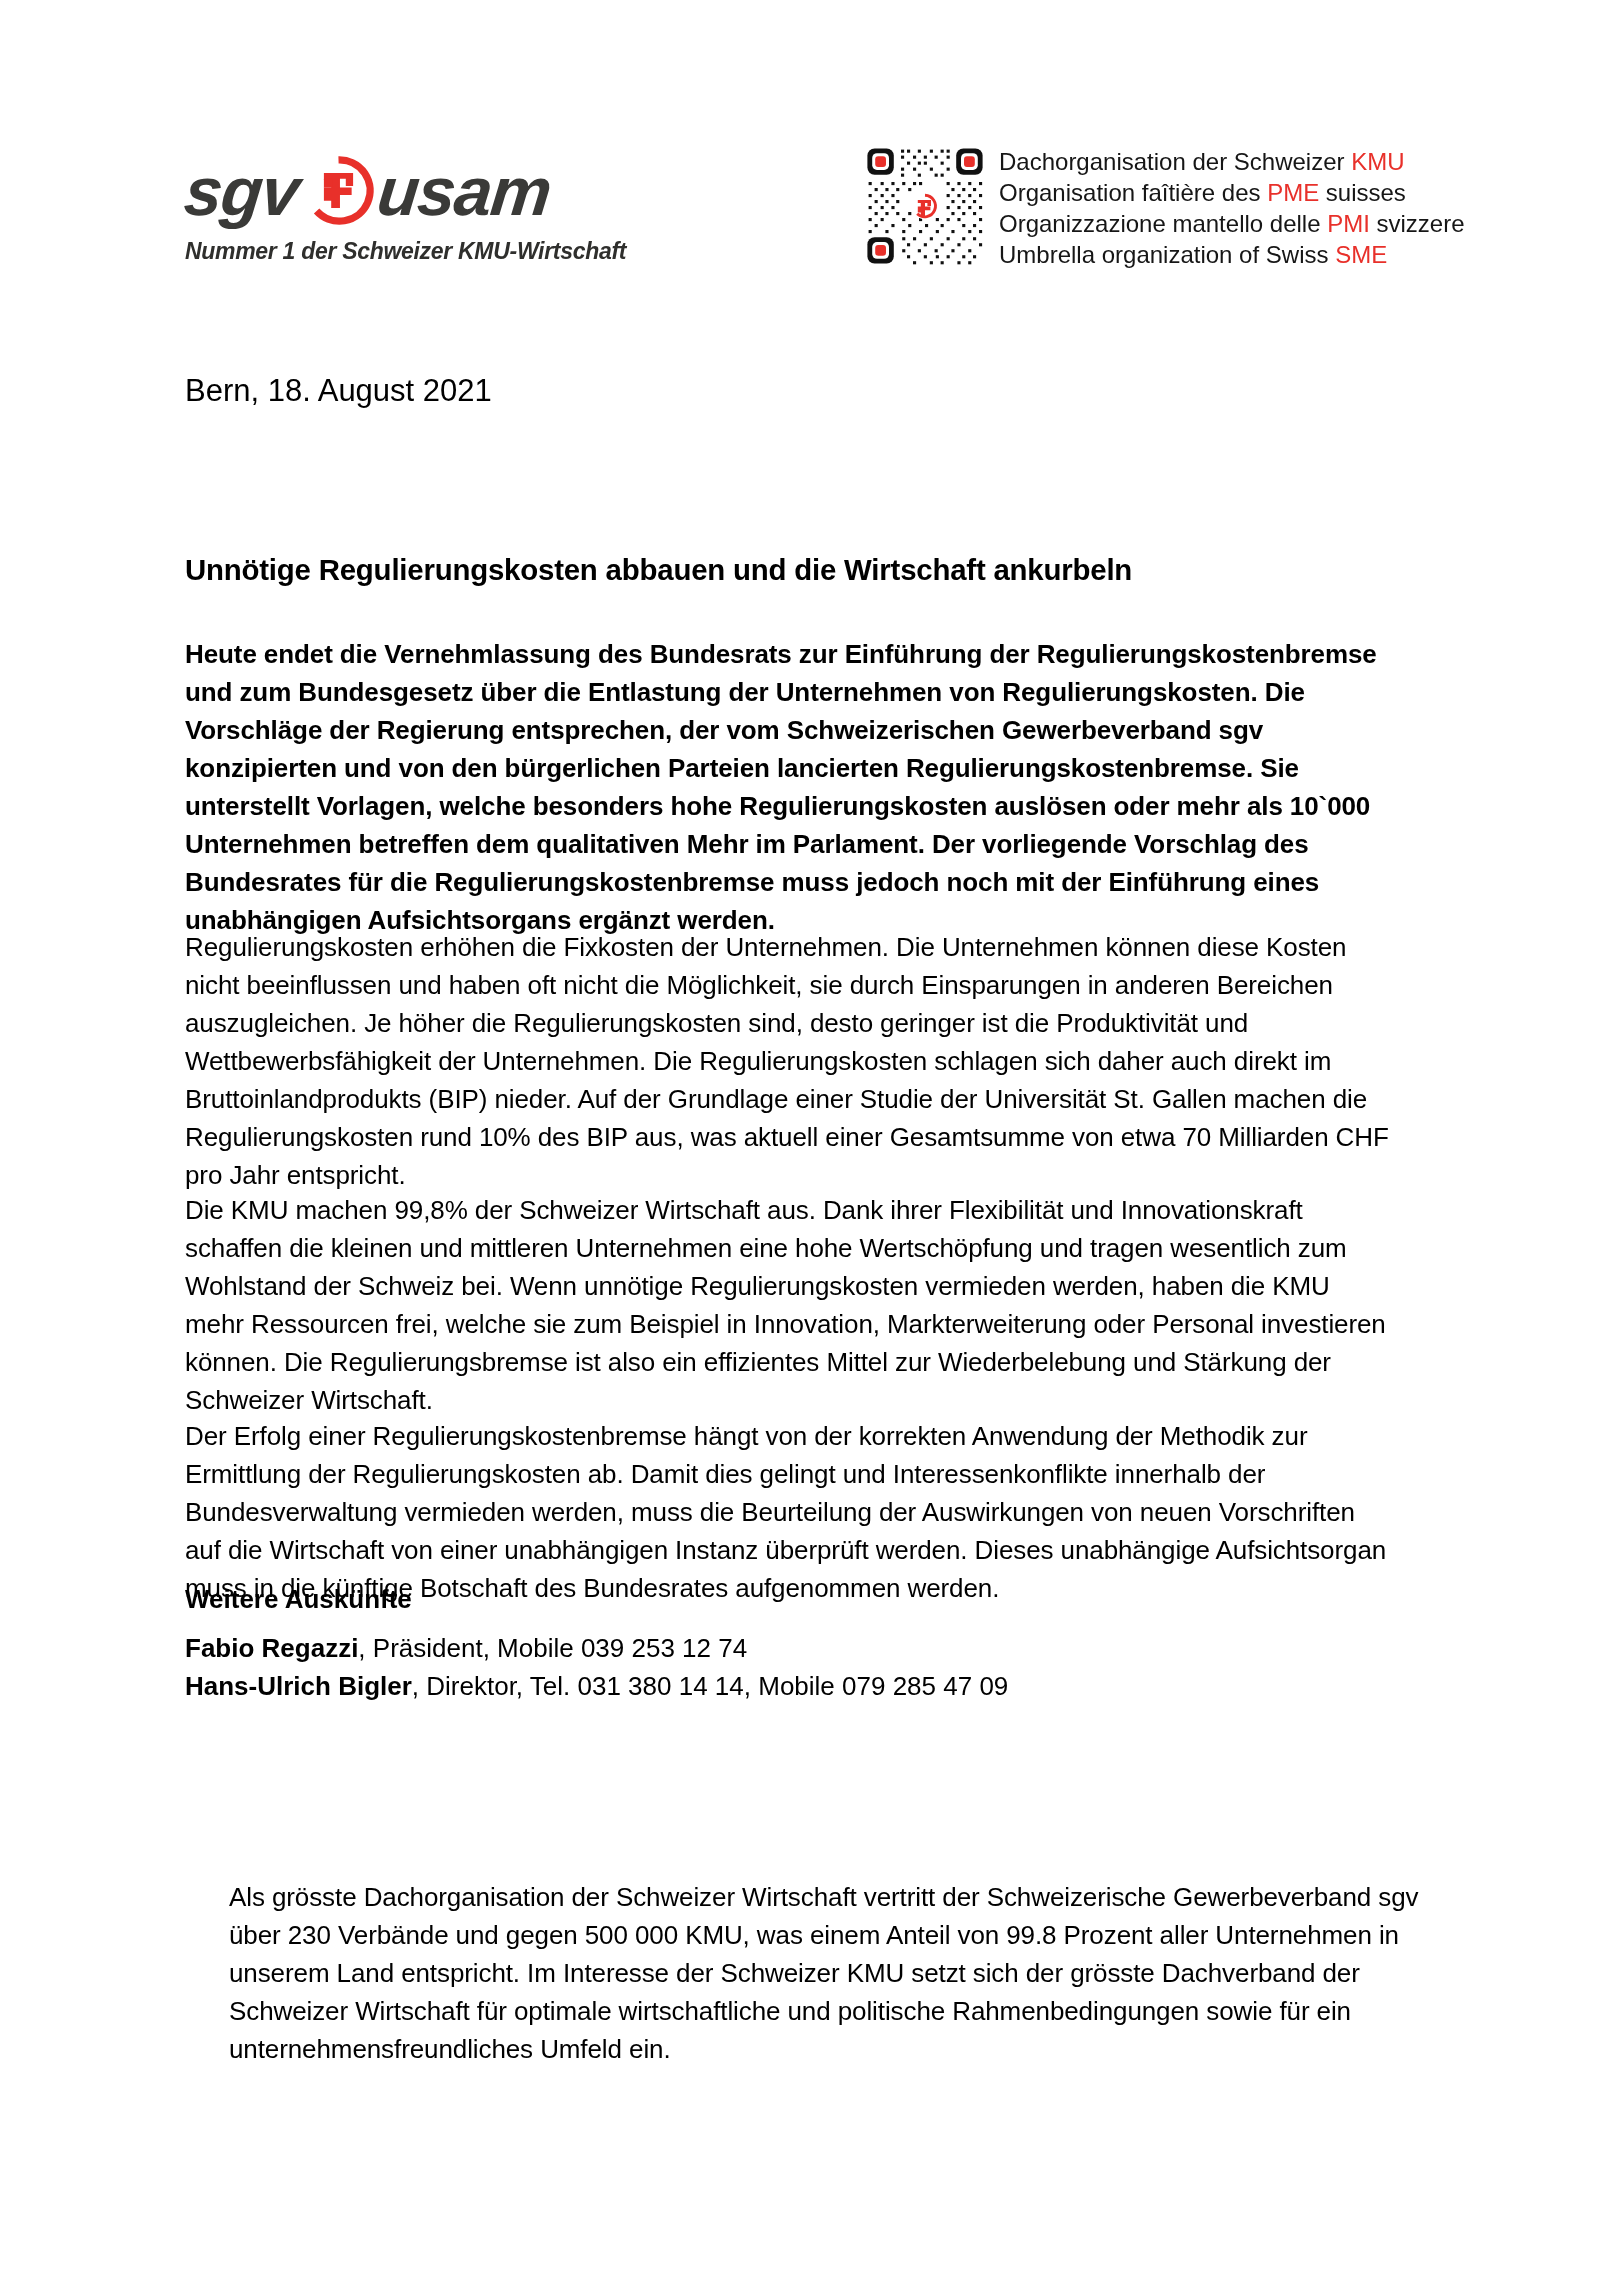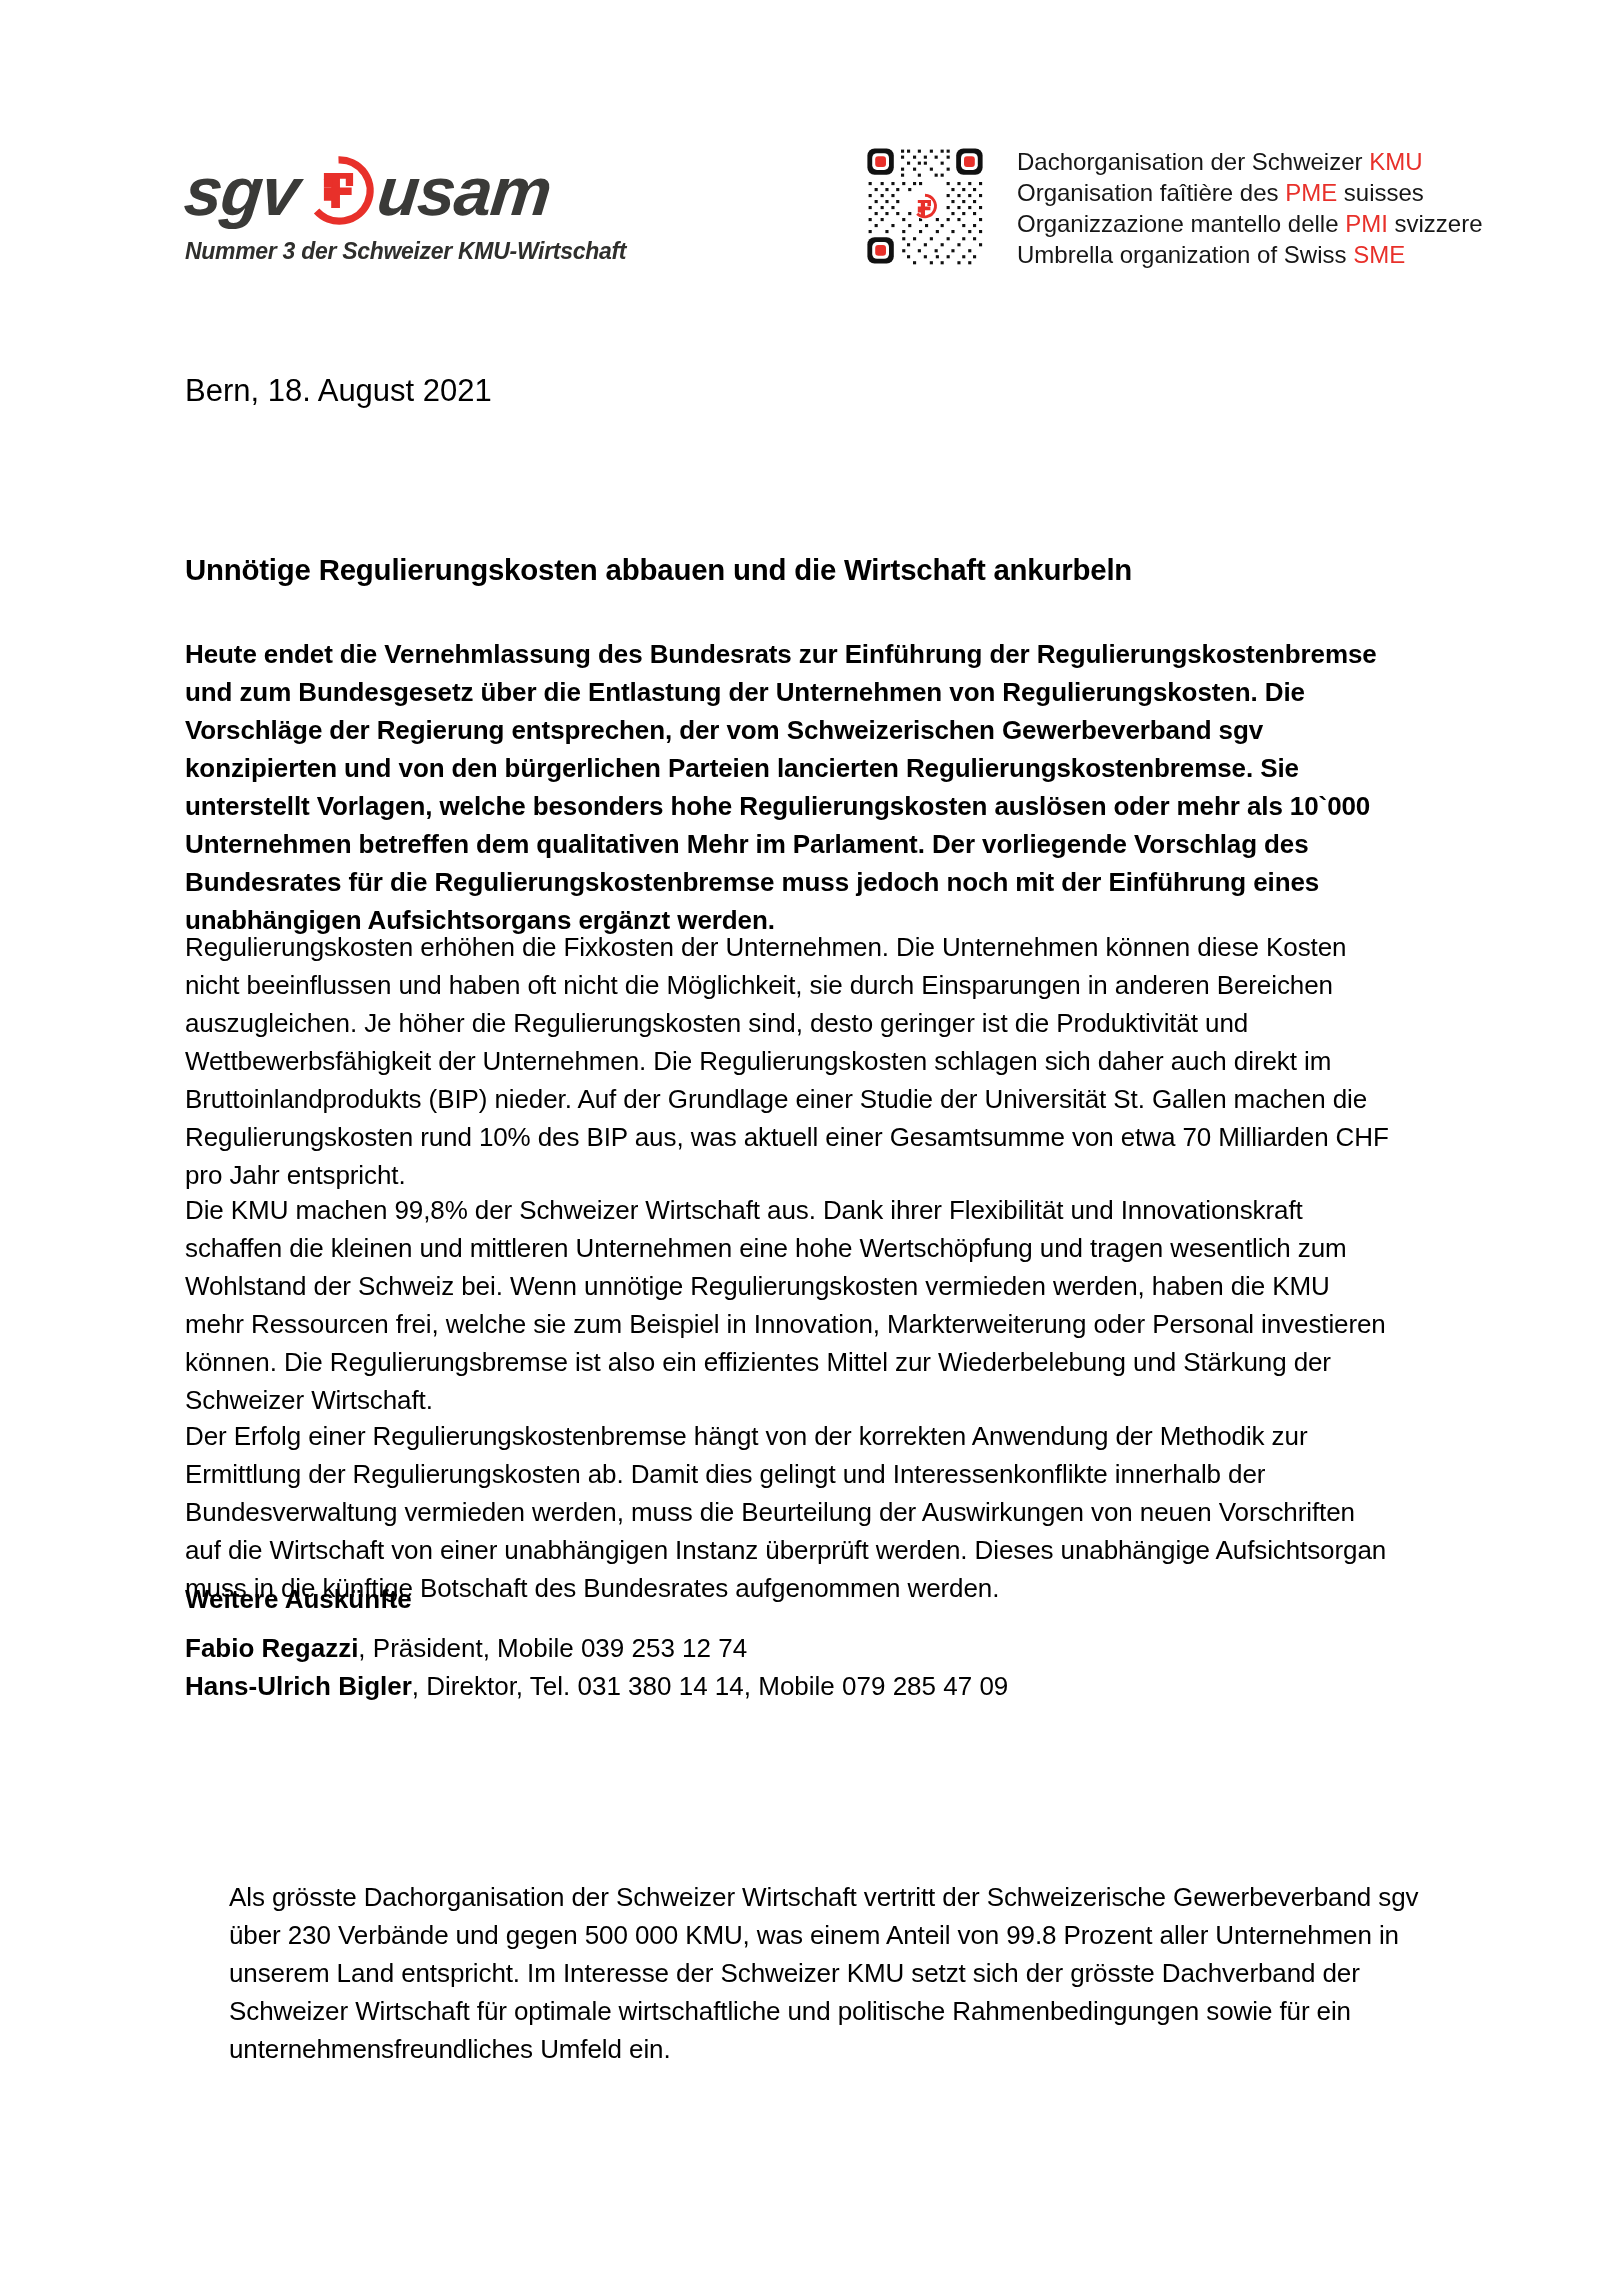--- a/index.html
+++ b/index.html
@@ -77,21 +77,21 @@
     align-items: flex-start;
   }
   .qr {
     width: 120px;
     height: 120px;
     flex: 0 0 auto;
     margin-top: 1.3px;
   }
   .qr svg { display: block; }
   .org-lines {
-    margin-left: 32px;
+    margin-left: 14px;
     padding-top: 1.3px;
   }
   .org-line {
     font-size: 24px;
     line-height: 31px;
     color: #161616;
     white-space: nowrap;
   }
   .accent { color: #E8302A; }
 
@@ -204,21 +204,21 @@
         <span class="logo-sgv">sgv</span>
         <span class="logo-mark">
           <svg viewBox="0 0 100 100" width="73" height="73" aria-hidden="true">
             <path d="M50 8 A42 42 0 1 1 20 78" fill="none" stroke="#E8302A" stroke-width="10" stroke-linecap="butt"></path>
             <path d="M44 26 L70 26 L70 44 L60 44 L60 34 L52 34 L52 46 L68 46 L68 56 L52 56 L52 74 L40 74 L40 64 L30 64 L30 46 L40 46 L40 36 L30 36 L30 26 Z" fill="#E8302A"></path>
             <path d="M42 46 L42 34 L30 34 L30 46 Z" fill="#E8302A"></path>
           </svg>
         </span>
         <span class="logo-usam">usam</span>
       </div>
-      <div class="logo-tagline">Nummer 3 der Schweizer KMU-Wirtschaft</div>
+      <div class="logo-tagline">Nummer 1 der Schweizer KMU-Wirtschaft</div>
     </div>
 
     <div class="org-block">
       <div class="qr">
         <svg viewBox="0 0 100 100" width="120" height="120" aria-hidden="true">
           <rect x="0" y="0" width="100" height="100" fill="#ffffff"></rect>
 
           <g fill="#111111">
             <rect x="2" y="2" width="22" height="22" rx="6"></rect>
             <rect x="76" y="2" width="22" height="22" rx="6"></rect>

